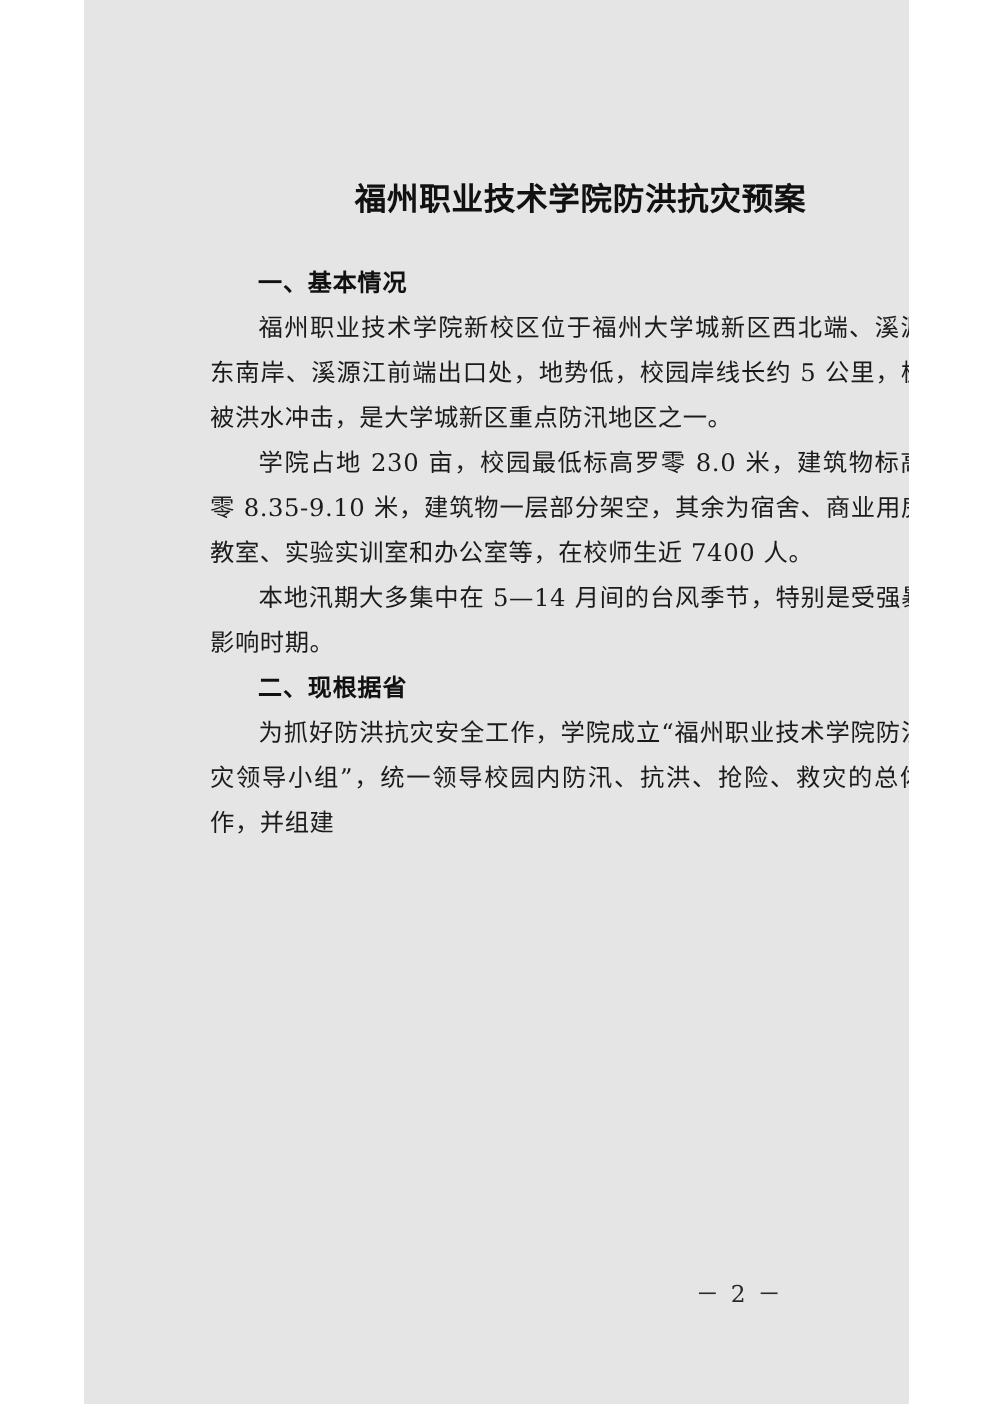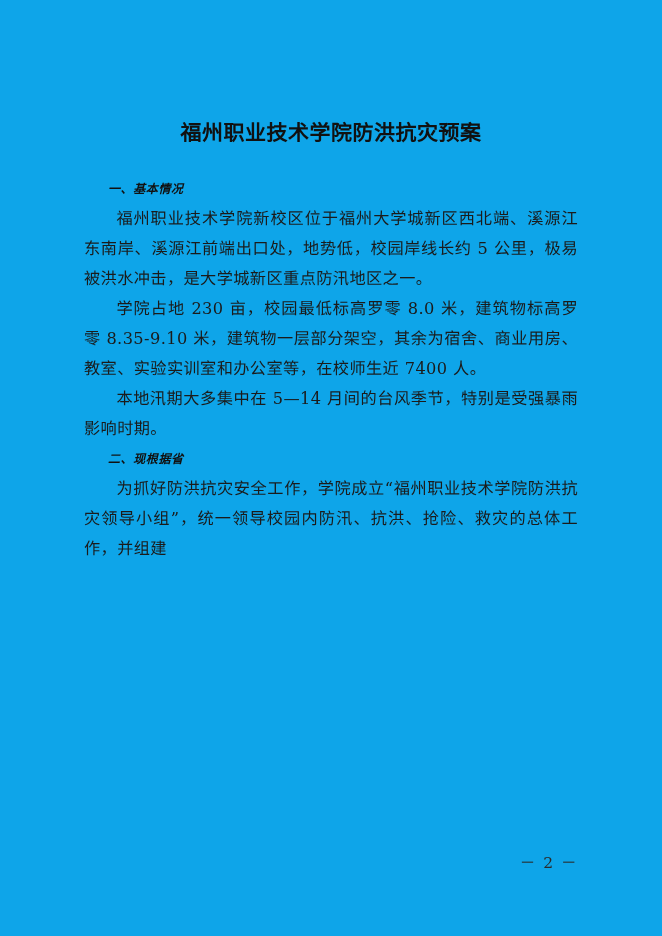--- a/index.html
+++ b/index.html
@@ -3,24 +3,24 @@
 <meta charset="utf-8">
 <title>福州职业技术学院防洪抗灾预案</title>
 <style>
   html, body {
     margin: 0;
     padding: 0;
     background: #ffffff;
   }
   .page {
     position: relative;
-    width: 662px;
+    width: 550px;
     height: 936px;
     margin: 0 auto;
-    background: #0ea5e9;
+    background: #e5e5e5;
     overflow: hidden;
     box-sizing: border-box;
   }
 
   .doc-body {
     position: absolute;
     left: 84px;
     top: 100px;
     width: 494px;
   }
@@ -45,28 +45,27 @@
     margin: 0;
     text-align: justify;
     text-justify: inter-ideograph;
     text-indent: 2em;
     letter-spacing: 0.4px;
     word-break: break-all;
   }
 
   .heading {
     font-family: "DejaVu Sans", "Liberation Sans", sans-serif;
-    font-size: 12px;
+    font-size: 16px;
     font-weight: bold;
     line-height: 30px;
     color: #111111;
     margin: 0;
     text-indent: 2em;
     letter-spacing: 0.6px;
-    font-style: italic;
   }
 
   .page-number {
     position: absolute;
     right: 84px;
     top: 852px;
     width: 120px;
     text-align: right;
     font-family: "DejaVu Serif", "Liberation Serif", serif;
     font-size: 15.5px;

